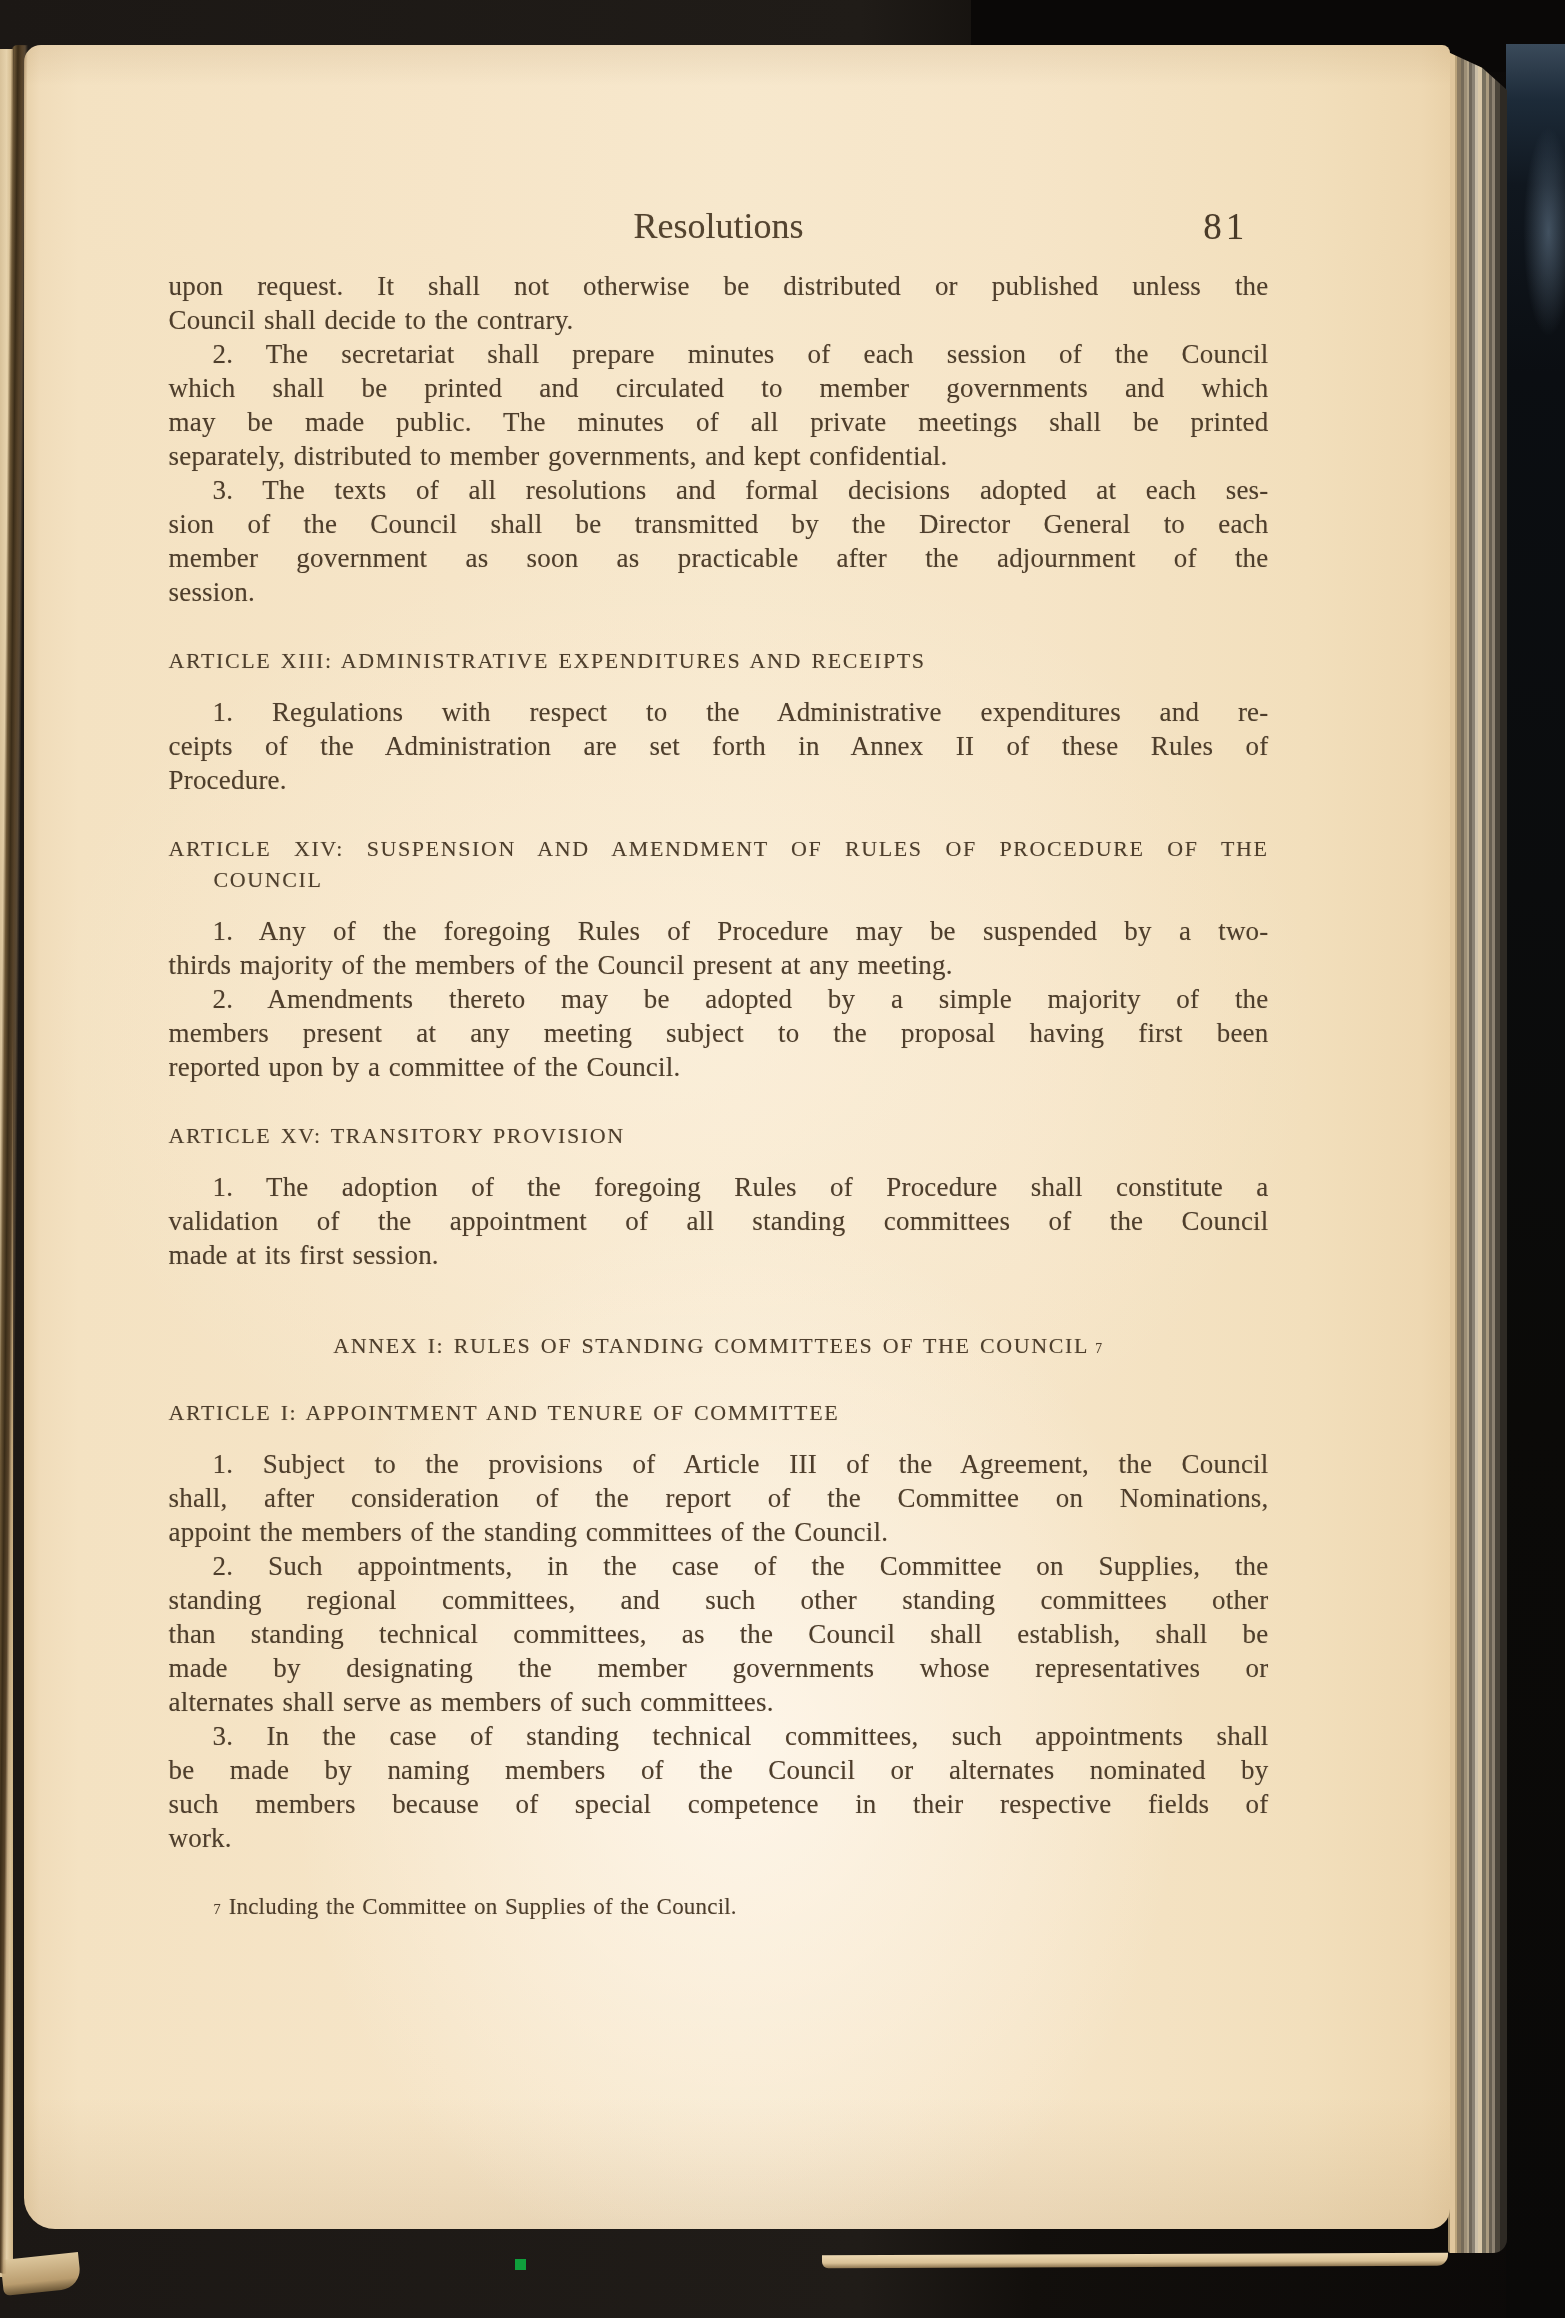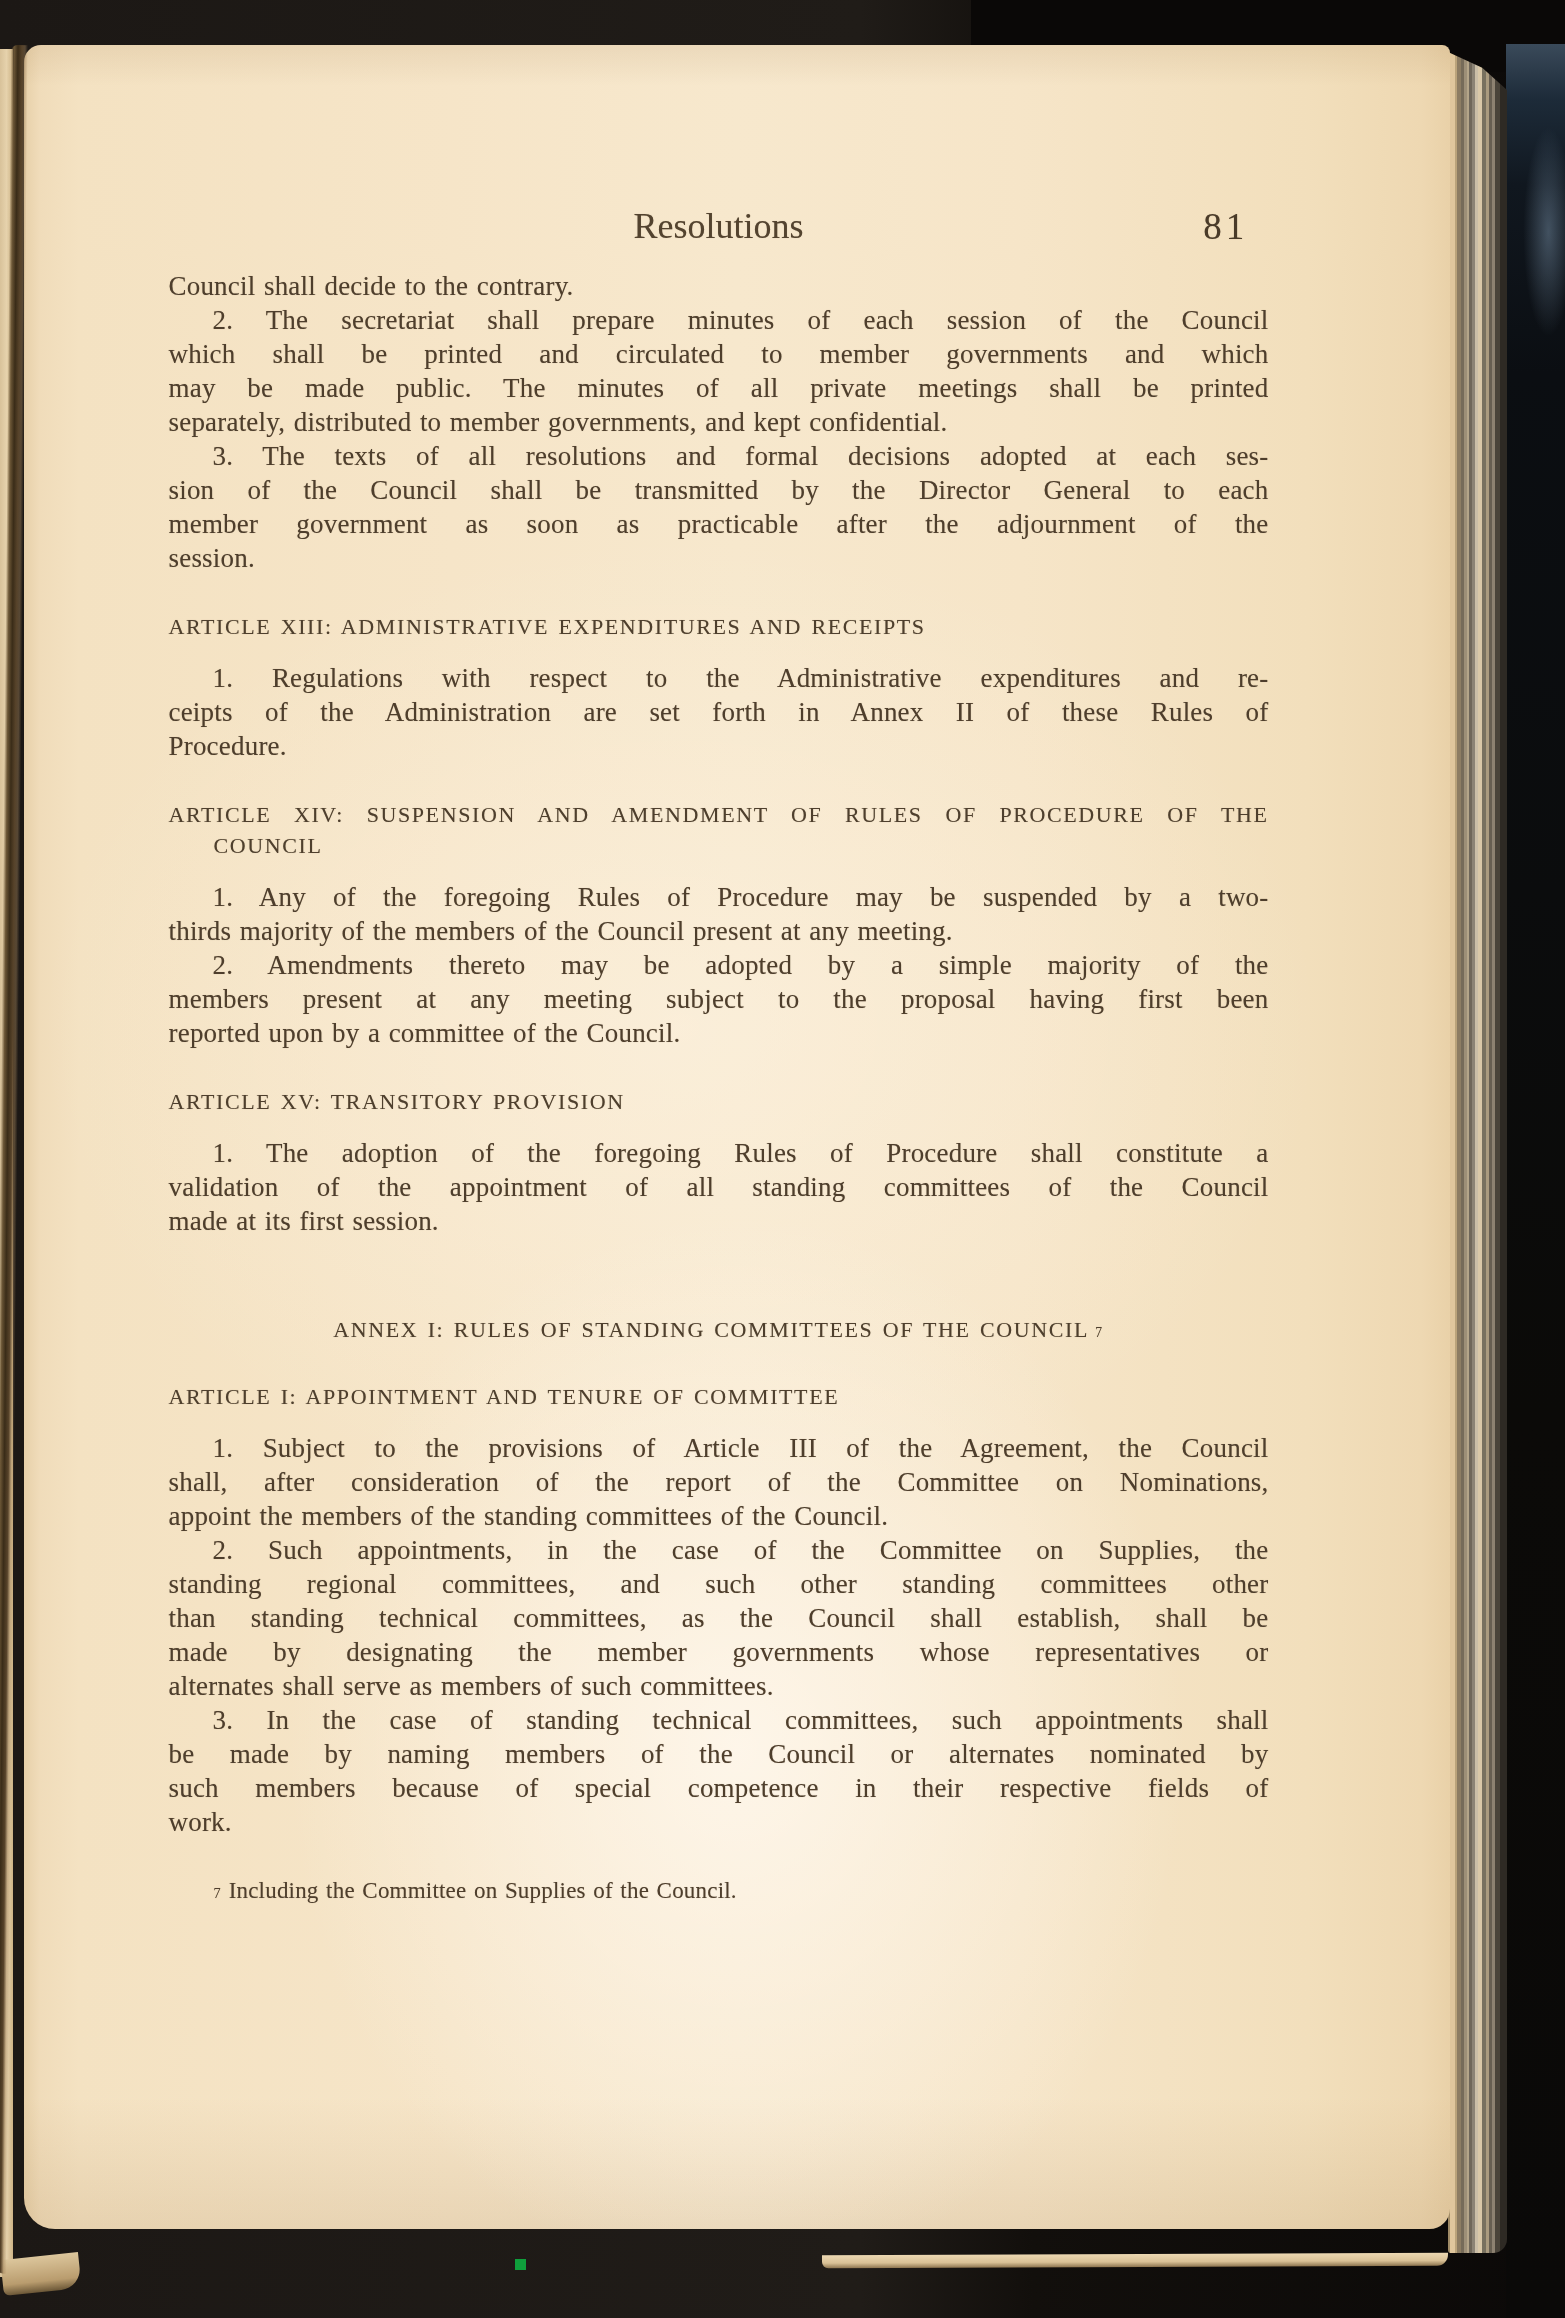--- a/index.html
+++ b/index.html
@@ -82,21 +82,21 @@
   .line{text-align:justify;text-align-last:justify;}
   .para .line:last-child,.heading .line:last-child{text-align:left;text-align-last:left;}
   .para.indent .line:first-child{text-indent:44px;}
   .heading{
     margin-top:36px;margin-bottom:19px;
     font-size:22px;line-height:31px;
     letter-spacing:1.6px;word-spacing:2.3px;color:#4e3f2d;
   }
   .heading .line + .line{text-indent:45px;}
   .annex{
-    margin-top:76px;margin-bottom:0;
+    margin-top:58px;margin-bottom:0;
     font-size:22px;line-height:31px;text-align:center;
     letter-spacing:1.6px;word-spacing:2.3px;color:#4e3f2d;
   }
   .footnote{
     margin-top:36px;padding-left:45px;
     font-size:23px;line-height:31px;color:#4e3e2c;
   }
   .sup{font-size:62%;vertical-align:38%;line-height:0;}
   .footnote .sup{margin-right:7.8px;}
   .annex .sup{margin-left:6.3px;}
@@ -112,20 +112,21 @@
 <div class="bottom-left-wedge"></div>
 
 <div class="book-page">
   <div class="text-column">
     <div class="header-row">
       <div class="page-title">Resolutions</div>
       <div class="page-number">81</div>
     </div>
     <div class="body-text" id="body-text">
         <div class="para">
+          <div class="line">upon request. It shall not otherwise be distributed or published unless the</div>
           <div class="line">Council shall decide to the contrary.</div>
         </div>
         <div class="para indent">
           <div class="line">2. The secretariat shall prepare minutes of each session of the Council</div>
           <div class="line">which shall be printed and circulated to member governments and which</div>
           <div class="line">may be made public. The minutes of all private meetings shall be printed</div>
           <div class="line">separately, distributed to member governments, and kept confidential.</div>
         </div>
         <div class="para indent">
           <div class="line">3. The texts of all resolutions and formal decisions adopted at each ses-</div>

